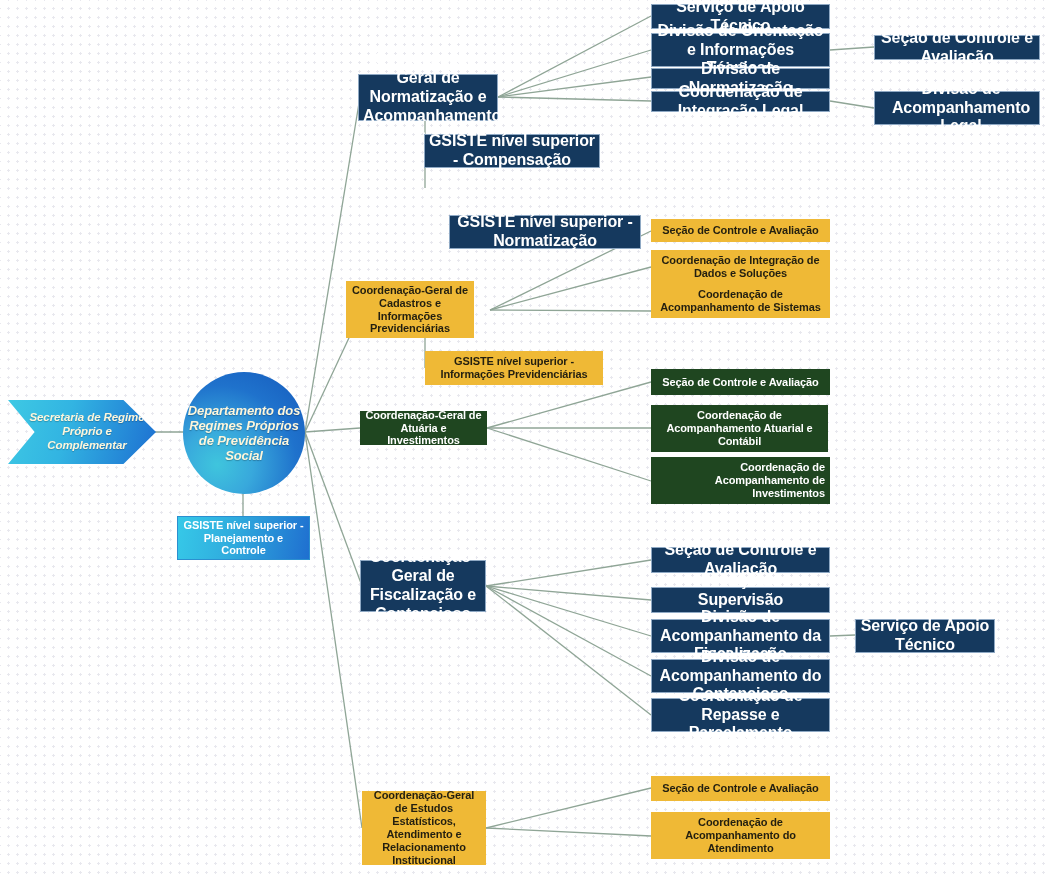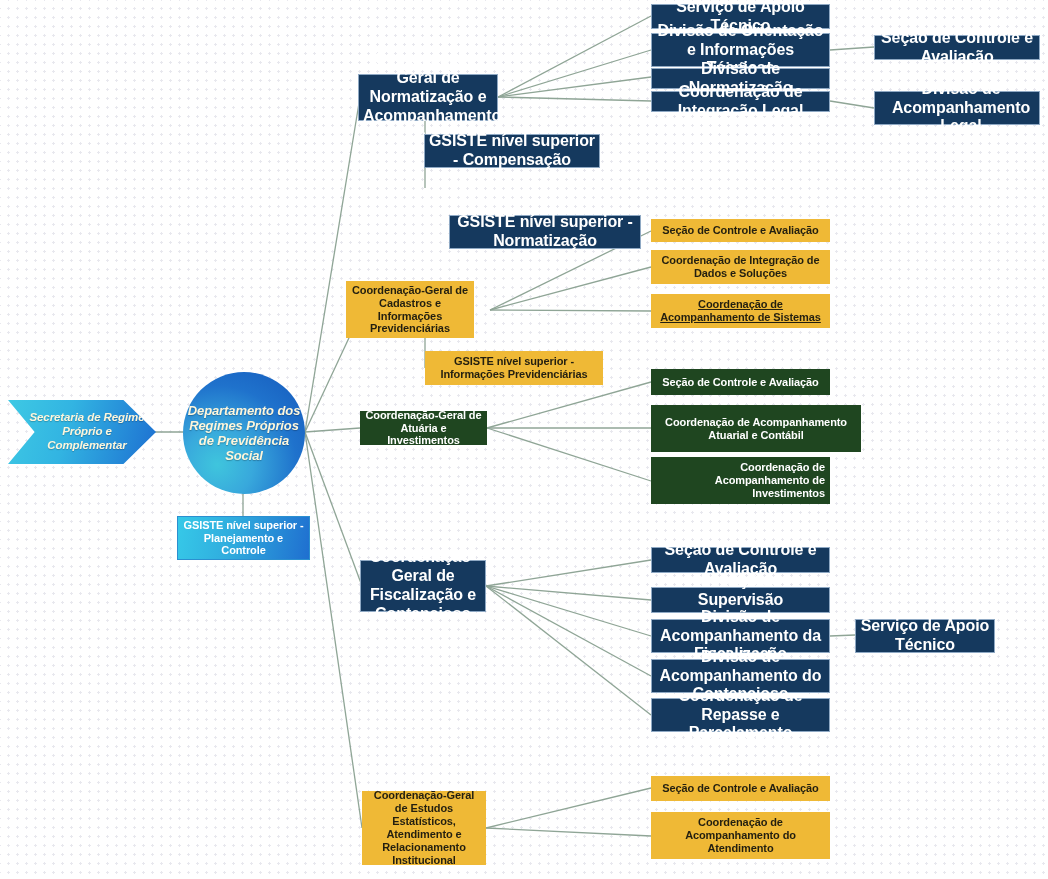--- a/index.html
+++ b/index.html
@@ -193,37 +193,37 @@
   </div>
 
   <div class="node n-yellow" style="left:651px; top:219px; width:179px; height:23px;">
     <span>Seção de Controle e Avaliação</span>
   </div>
 
   <div class="node n-yellow" style="left:651px; top:250px; width:179px; height:34px;">
     <span>Coordenação de Integração de Dados e Soluções</span>
   </div>
 
-  <div class="node n-yellow" style="left:651px; top:294px; width:179px; height:34px;text-decoration:underline;">
+  <div class="node n-yellow" style="left:651px; top:284px; width:179px; height:34px;">
     <span>Coordenação de Acompanhamento de Sistemas</span>
   </div>
 
   <div class="node n-yellow" style="left:425px; top:351px; width:178px; height:34px;">
     <span>GSISTE nível superior - Informações Previdenciárias</span>
   </div>
 
   <div class="node n-green" style="left:360px; top:411px; width:127px; height:34px;">
     <span>Coordenação-Geral de Atuária e Investimentos</span>
   </div>
 
   <div class="node n-green" style="left:651px; top:369px; width:179px; height:26px;">
     <span>Seção de Controle e Avaliação</span>
   </div>
 
-  <div class="node n-green" style="left:651px; top:405px; width:210px; height:47px;">
+  <div class="node n-green" style="left:651px; top:405px; width:177px; height:47px;">
     <span>Coordenação de Acompanhamento Atuarial e Contábil</span>
   </div>
 
   <div class="node n-green" style="left:651px; top:457px; width:179px; height:47px;text-align:right;">
     <span>Coordenação de Acompanhamento de Investimentos</span>
   </div>
 
   <div class="node n-blue" style="left:360px; top:560px; width:126px; height:52px;">
     <span>Coordenação-Geral de Fiscalização e Contencioso</span>
   </div>

